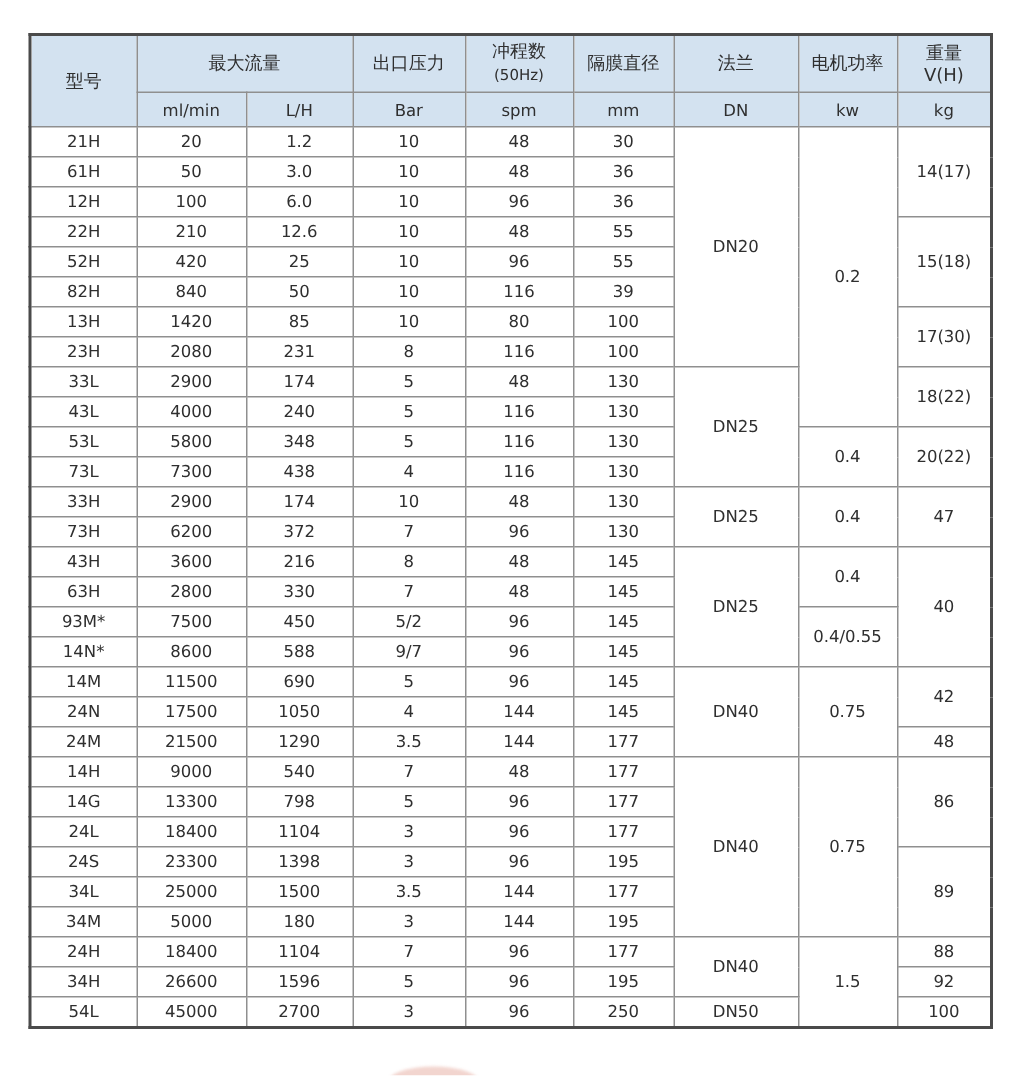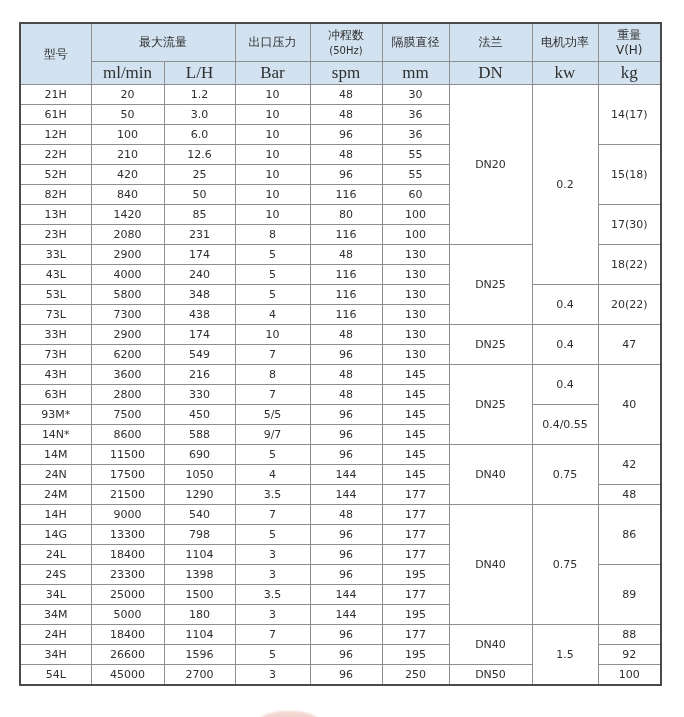--- a/index.html
+++ b/index.html
@@ -41,22 +41,21 @@
     height: 37px;
     font-size: 12px;
     line-height: 1.25;
   }
   tr.hr1 th .sub {
     font-size: 10px;
     margin-top: 36px;
   }
   tr.hr2 th {
     height: 22px;
-    font-size: 17px;
-    font-family: Liberation Serif, serif;
+    font-size: 11px;
   }
   .spec-table tbody td {
     height: 19px;
     font-size: 11px;
     background: #ffffff;
   }
   .arc-decoration {
     position: absolute;
     left: 258px;
     top: 711px;
@@ -151,21 +150,21 @@
           <td>10</td>
           <td>96</td>
           <td>55</td>
         </tr>
         <tr>
           <td>82H</td>
           <td>840</td>
           <td>50</td>
           <td>10</td>
           <td>116</td>
-          <td>60</td>
+          <td>39</td>
         </tr>
         <tr>
           <td>13H</td>
           <td>1420</td>
           <td>85</td>
           <td>10</td>
           <td>80</td>
           <td>100</td>
           <td rowspan="2">17(30)</td>
         </tr>
@@ -220,21 +219,21 @@
           <td>10</td>
           <td>48</td>
           <td>130</td>
           <td rowspan="2">DN25</td>
           <td rowspan="2">0.4</td>
           <td rowspan="2">47</td>
         </tr>
         <tr>
           <td>73H</td>
           <td>6200</td>
-          <td>549</td>
+          <td>372</td>
           <td>7</td>
           <td>96</td>
           <td>130</td>
         </tr>
         <tr>
           <td>43H</td>
           <td>3600</td>
           <td>216</td>
           <td>8</td>
           <td>48</td>
@@ -248,21 +247,21 @@
           <td>2800</td>
           <td>330</td>
           <td>7</td>
           <td>48</td>
           <td>145</td>
         </tr>
         <tr>
           <td>93M*</td>
           <td>7500</td>
           <td>450</td>
-          <td>5/5</td>
+          <td>5/2</td>
           <td>96</td>
           <td>145</td>
           <td rowspan="2">0.4/0.55</td>
         </tr>
         <tr>
           <td>14N*</td>
           <td>8600</td>
           <td>588</td>
           <td>9/7</td>
           <td>96</td>

